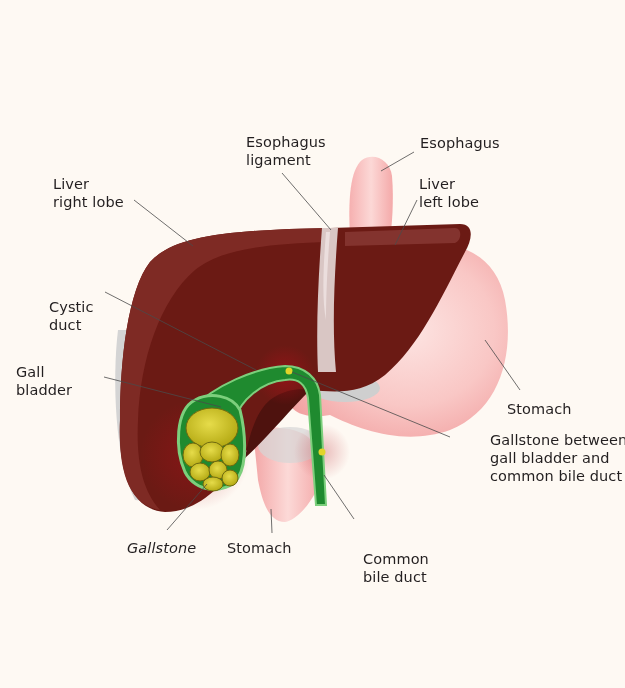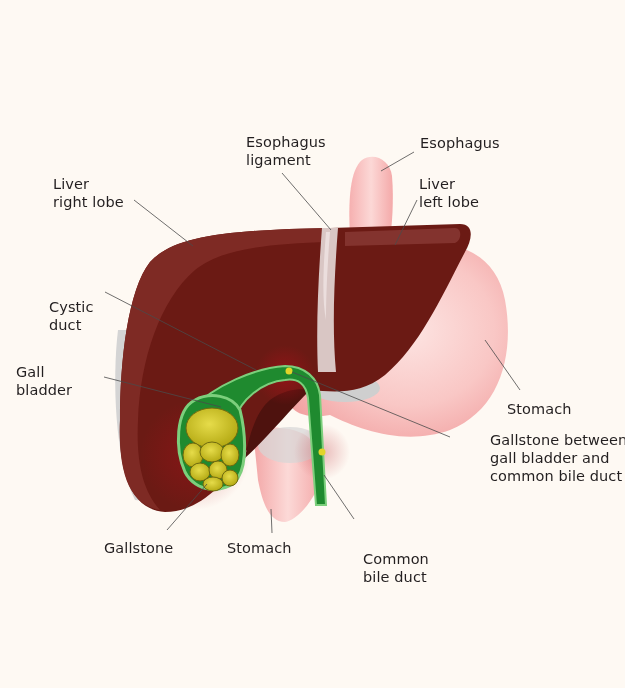--- a/index.html
+++ b/index.html
@@ -101,16 +101,16 @@
 <div class="label" style="left:419px;top:175px;">Liver
 left lobe</div>
 <div class="label" style="left:49px;top:274px;margin-top:24px;">Cystic
 duct</div>
 <div class="label" style="left:16px;top:363px;">Gall
 bladder</div>
 <div class="label" style="left:507px;top:400px;">Stomach</div>
 <div class="label" style="left:490px;top:431px;">Gallstone between
 gall bladder and
 common bile duct</div>
-<div class="label" style="left:104px;top:539px;">Gallstone</div>
+<div class="label" style="left:127px;top:539px;font-style:italic;">Gallstone</div>
 <div class="label" style="left:227px;top:539px;">Stomach</div>
 <div class="label" style="left:363px;top:521px;margin-top:29px;">Common
 bile duct</div>
 
 </body></html>

